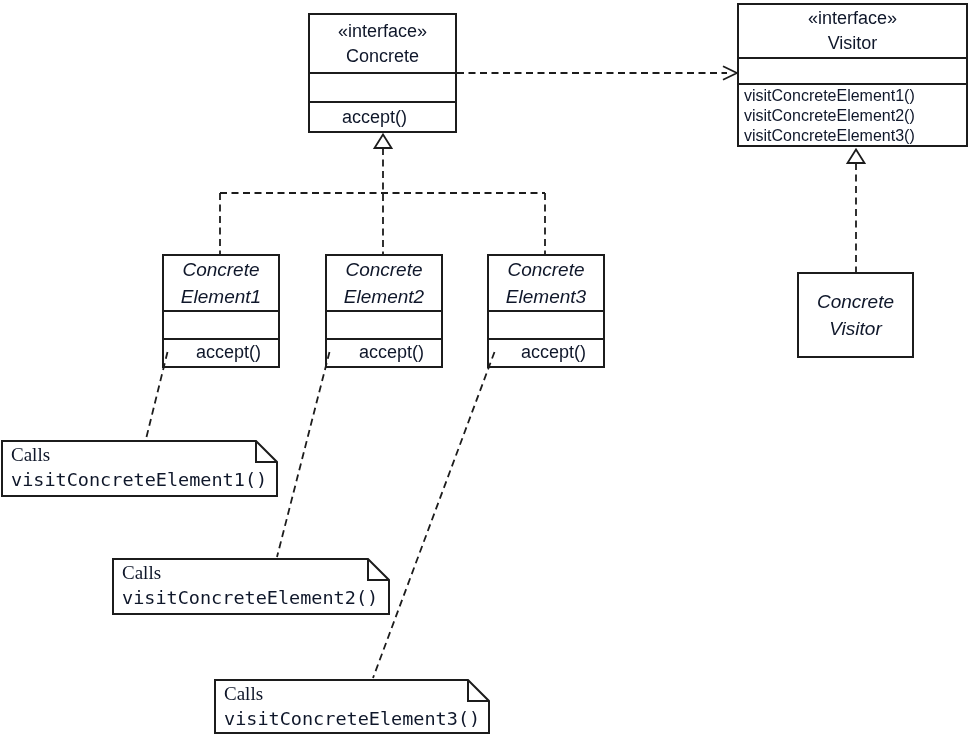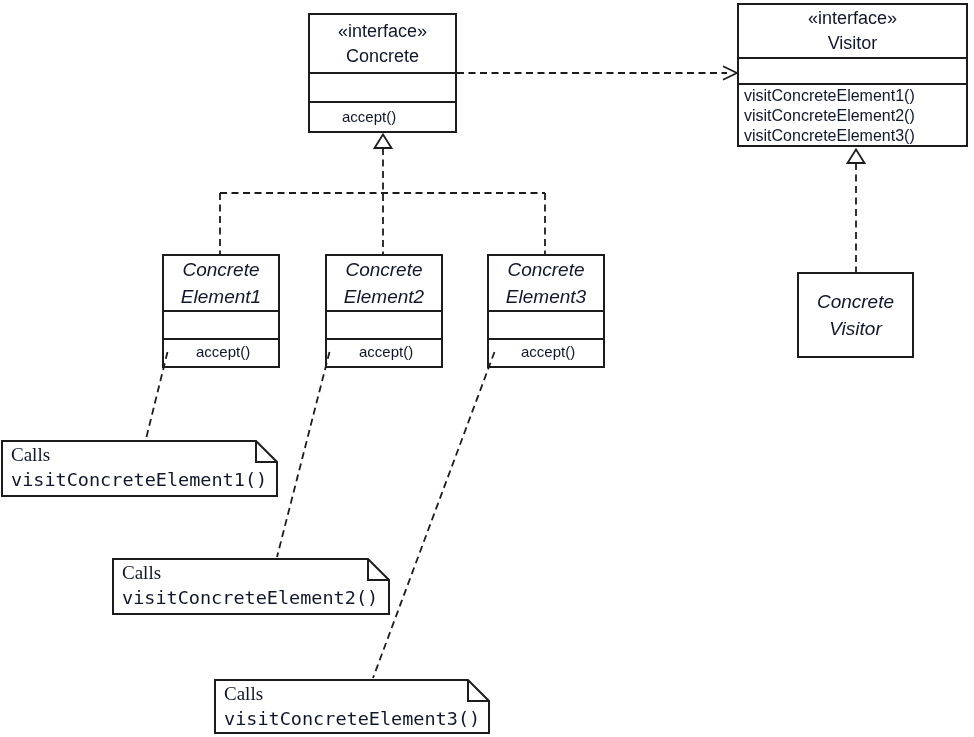--- a/index.html
+++ b/index.html
@@ -38,21 +38,21 @@
   }
   .c-title .line { display: block; }
   .c-attrs { border-top: 2px solid #1c1c1c; }
   .c-methods {
     border-top: 2px solid #1c1c1c;
     padding: 2px 0 0 5px;
     flex: 1 1 auto;
   }
   .fs-itf { font-size: 18px; line-height: 25px; }
   .fs-cls { font-size: 19px; line-height: 27px; font-style: italic; }
-  .fs-m-sm { font-size: 15px; line-height: 24px; padding-left: 32px; }
+  .fs-m-sm { font-size: 18px; line-height: 24px; padding-left: 32px; }
   .fs-m-vis { font-size: 16px; line-height: 20px; }
   .single-box {
     align-items: center;
     justify-content: center;
     text-align: center;
   }
   .note {
     position: absolute;
     z-index: 3;
   }

